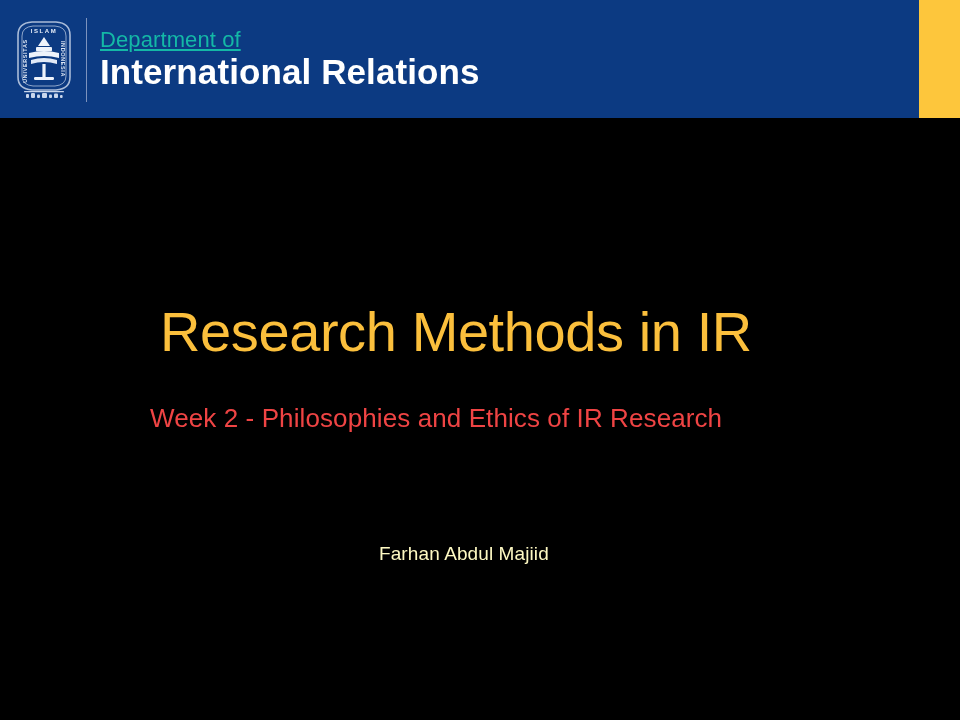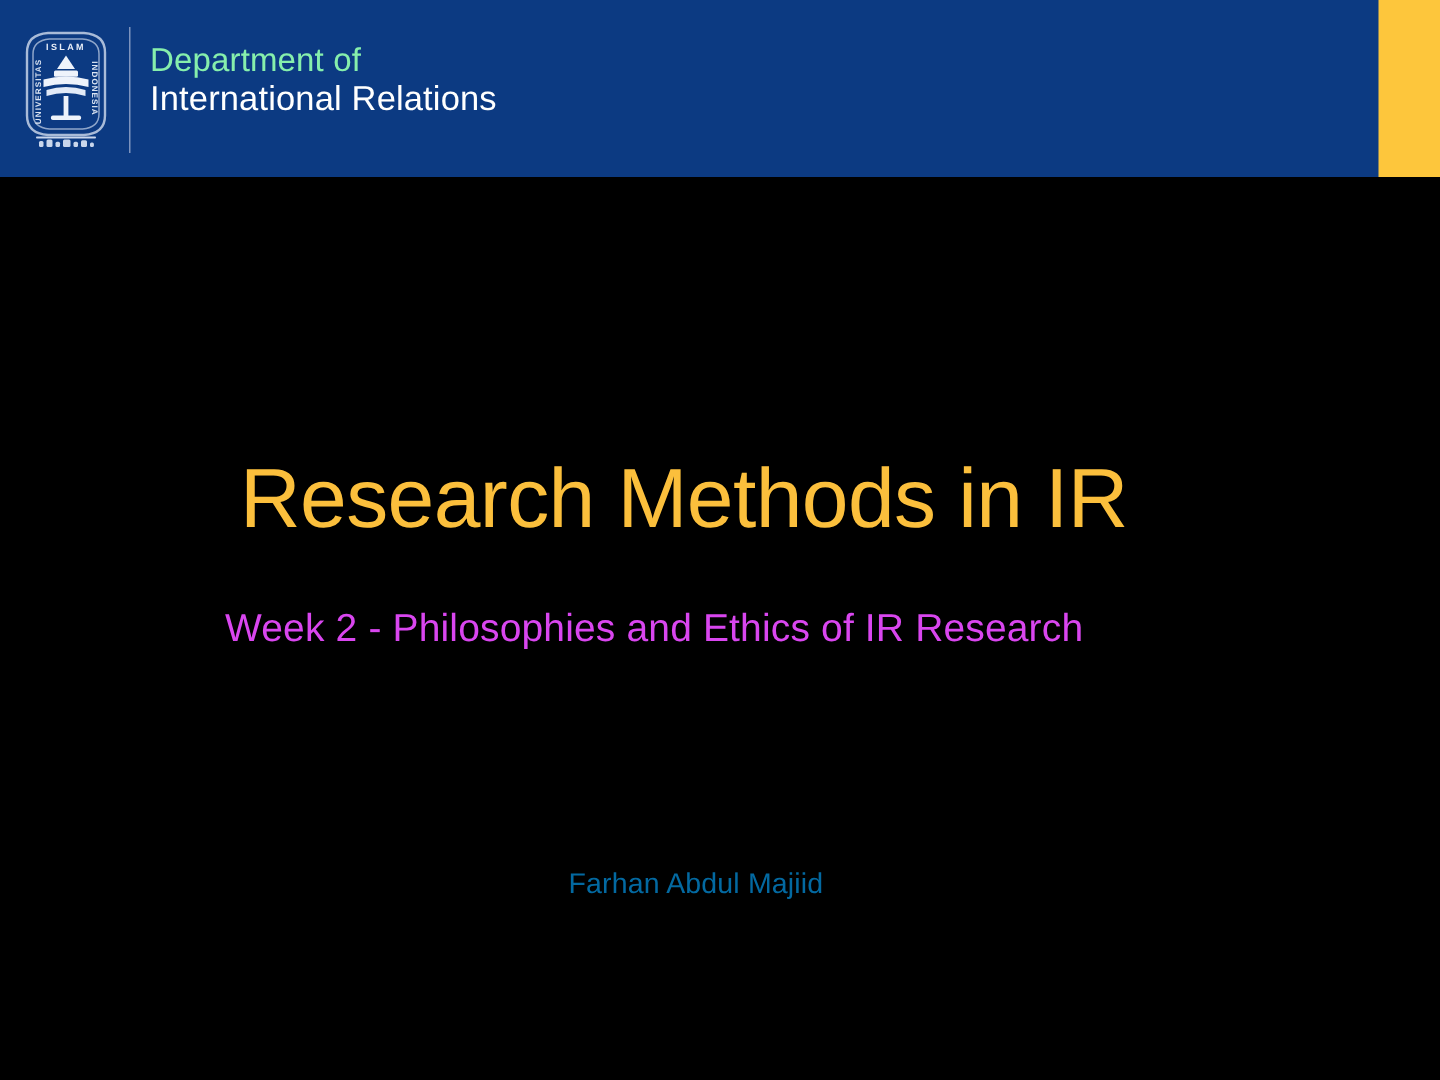--- a/index.html
+++ b/index.html
@@ -59,28 +59,29 @@
   
   .dept-lockup {
     position: absolute;
     left: 100px;
     top: 27px;
     width: 500px;
   }
   .dept-line-1 {
     font-size: 22px;
     font-weight: 400;
-    color: #86efac;
+    color: #14b8a6;
     line-height: 1.14;
     letter-spacing: 0.1px;
     white-space: nowrap;
+    text-decoration: underline;
   }
   .dept-line-2 {
-    font-size: 23px;
-    font-weight: 400;
+    font-size: 35px;
+    font-weight: 700;
     color: #FFFFFF;
     line-height: 1.1;
     letter-spacing: 0.1px;
     white-space: nowrap;
     margin-top: 1px;
   }
 
   
   .title-block {
     position: absolute;
@@ -101,37 +102,36 @@
     line-height: 1.05;
     white-space: nowrap;
   }
   .slide-subtitle {
     position: absolute;
     left: 150px;
     top: 285px;
     width: 720px;
     font-size: 26px;
     font-weight: 400;
-    color: #d946ef;
+    color: #ef4444;
     letter-spacing: 0.1px;
     line-height: 1.2;
     white-space: nowrap;
   }
   .slide-author {
     position: absolute;
     left: 379px;
     top: 425px;
     width: 460px;
     font-size: 19px;
     font-weight: 400;
-    color: #0369a1;
+    color: #fef9c3;
     letter-spacing: 0.1px;
     line-height: 1.2;
     white-space: nowrap;
-    margin-top: 36px;
   }
 </style>
 </head>
 <body>
 
 <div class="slide">
 
   <div class="header">
 
     <div class="logo">

